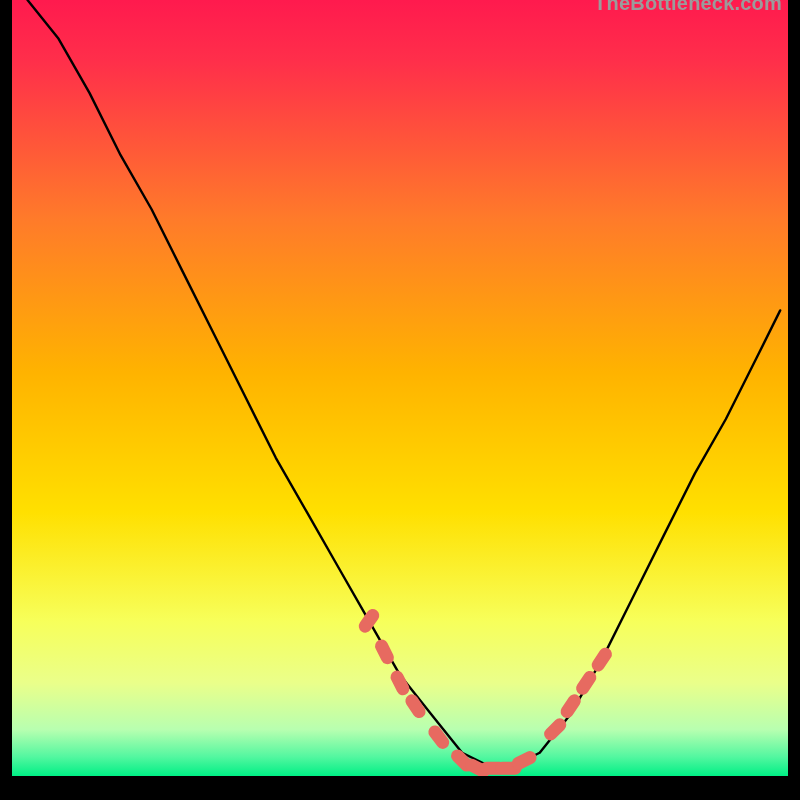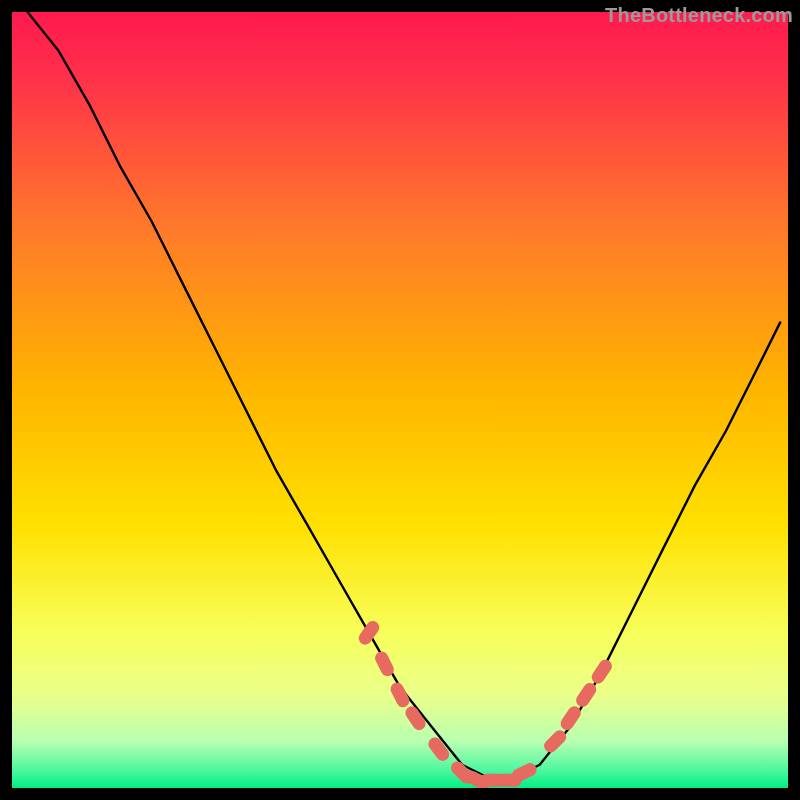--- a/index.html
+++ b/index.html
@@ -6,25 +6,24 @@
     margin: 0;
     padding: 0;
     width: 800px;
     height: 800px;
     background: #000;
     overflow: hidden;
   }
   .frame {
     position: absolute;
     left: 12px;
-    top: 12px;
+    top: 0;
     width: 776px;
     height: 776px;
     background: #000;
-    padding-left: 11px;
   }
   .plot {
     position: absolute;
     left: 0;
     top: 0;
     width: 776px;
     height: 776px;
   }
   .watermark {
     position: absolute;

